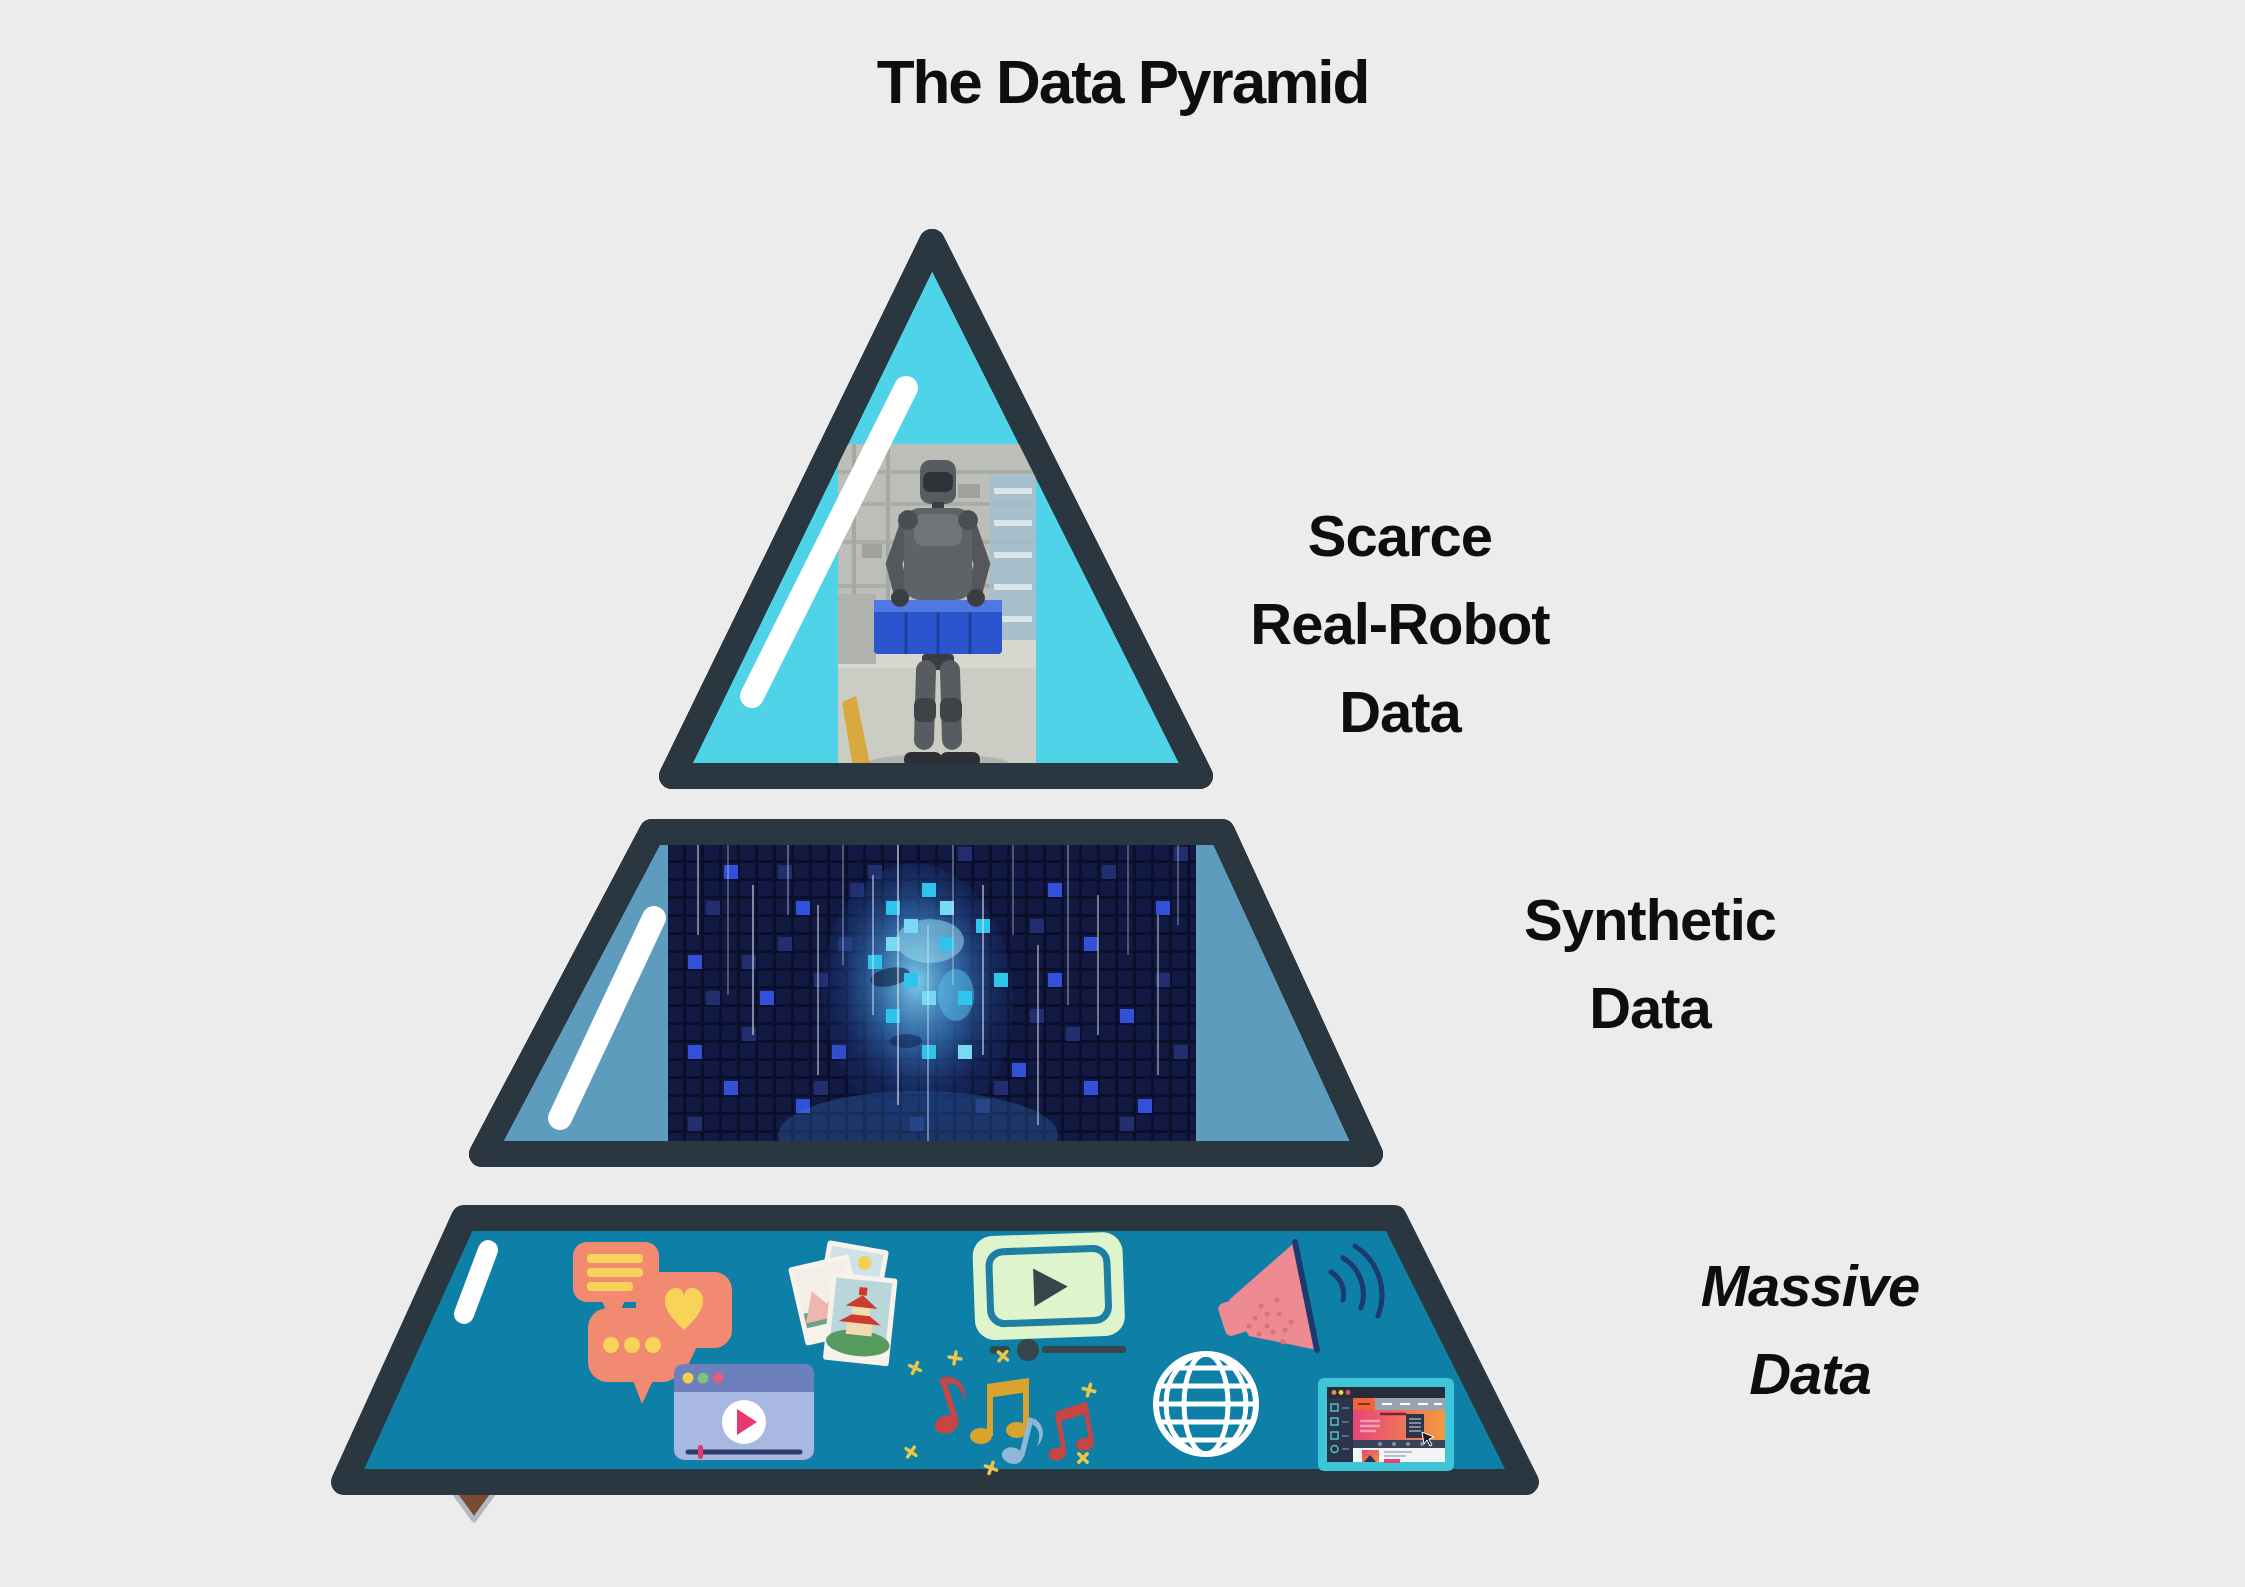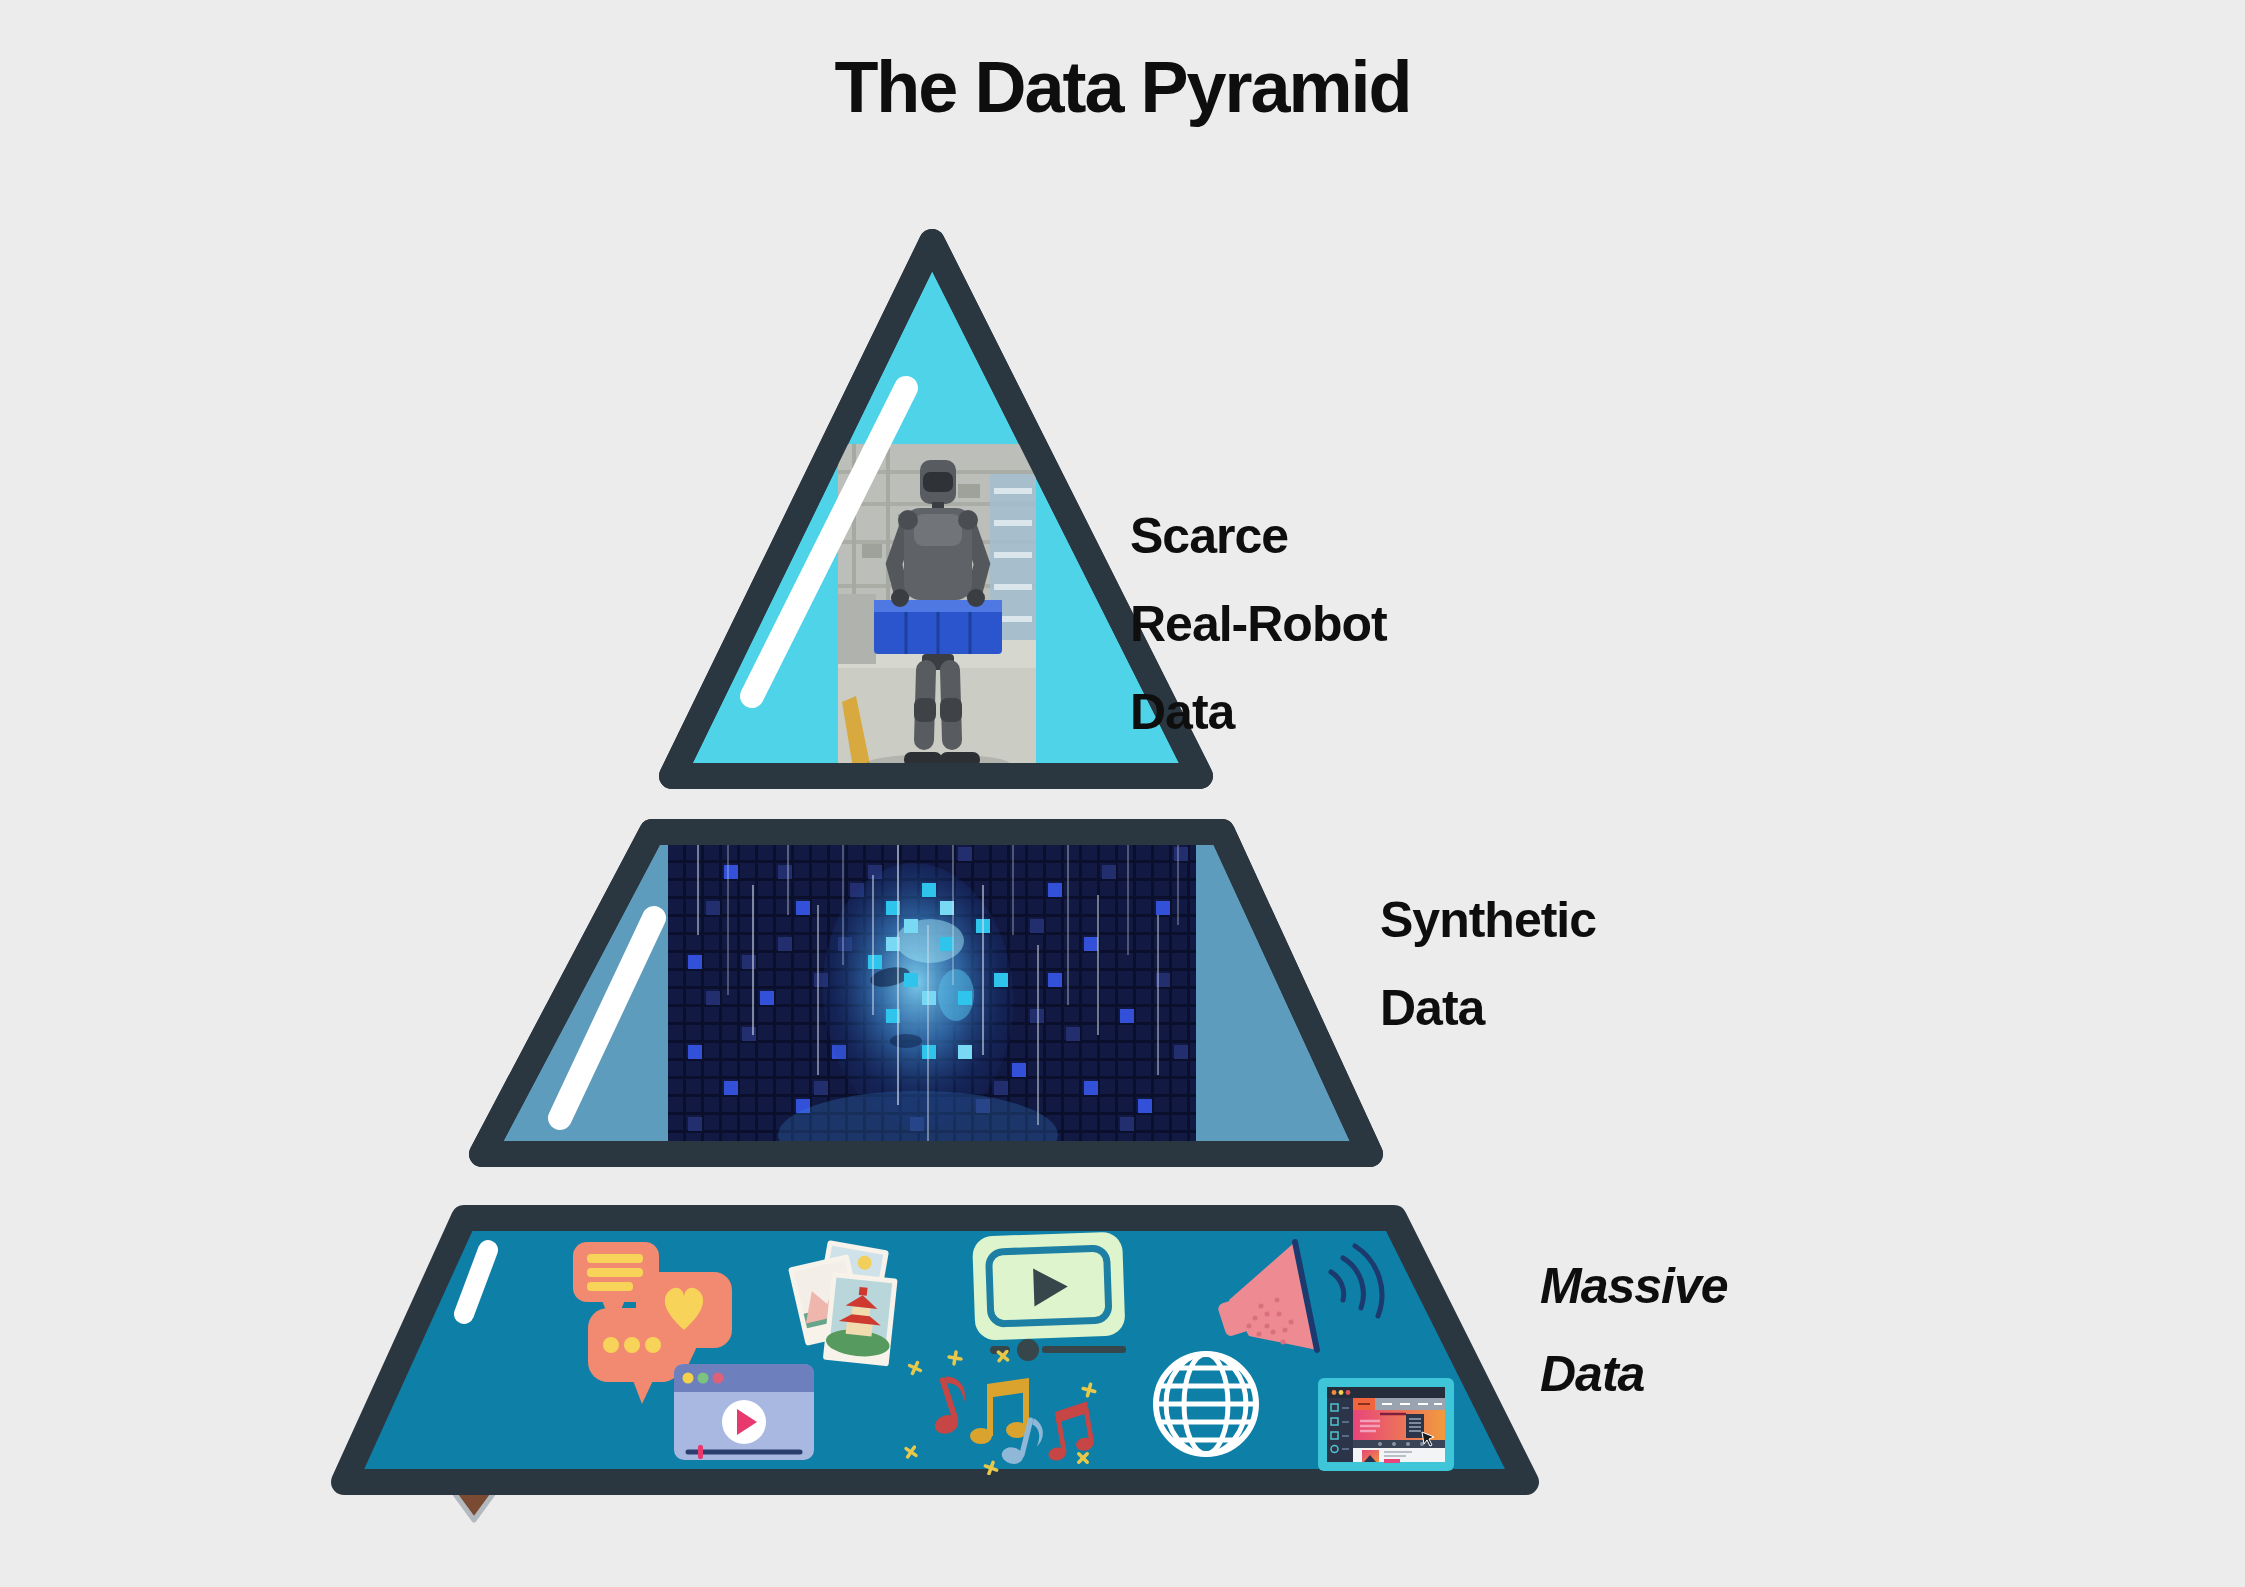--- a/index.html
+++ b/index.html
@@ -7,26 +7,26 @@
     width:2245px;height:1587px;overflow:hidden;position:relative;
     background:var(--background,#ececec);
     font-family:"Liberation Sans",sans-serif;
   }
   #canvas{position:absolute;inset:0;width:2245px;height:1587px;}
   .layer{position:absolute;left:0;top:0;width:2245px;height:1587px;pointer-events:none;}
   .z1{z-index:1}.z3{z-index:3}
 
   .page-title{
     position:absolute;left:0;right:0;top:46px;z-index:5;
-    text-align:center;font-size:72px;font-weight:700;letter-spacing:-2px;
+    text-align:center;font-size:62px;font-weight:700;letter-spacing:-2px;
     color:var(--label-text,#0e0e0e);
   }
   .tier-label{
     position:absolute;z-index:5;width:540px;
-    text-align:left;font-weight:700;font-size:50px;line-height:88px;
+    text-align:center;font-weight:700;font-size:58px;line-height:88px;
     letter-spacing:-1px;color:var(--label-text,#0e0e0e);
   }
   .tier-label.top{left:1130px;top:492px;}
   .tier-label.middle{left:1380px;top:876px;}
   .tier-label.bottom{left:1540px;top:1242px;font-style:italic;}
 
   .photo{position:absolute;overflow:hidden;z-index:2;}
   .photo.robot{left:838px;top:444px;width:198px;height:330px;}
   .photo.sim{left:668px;top:845px;width:528px;height:300px;}
   .icon{position:absolute;z-index:4;}

